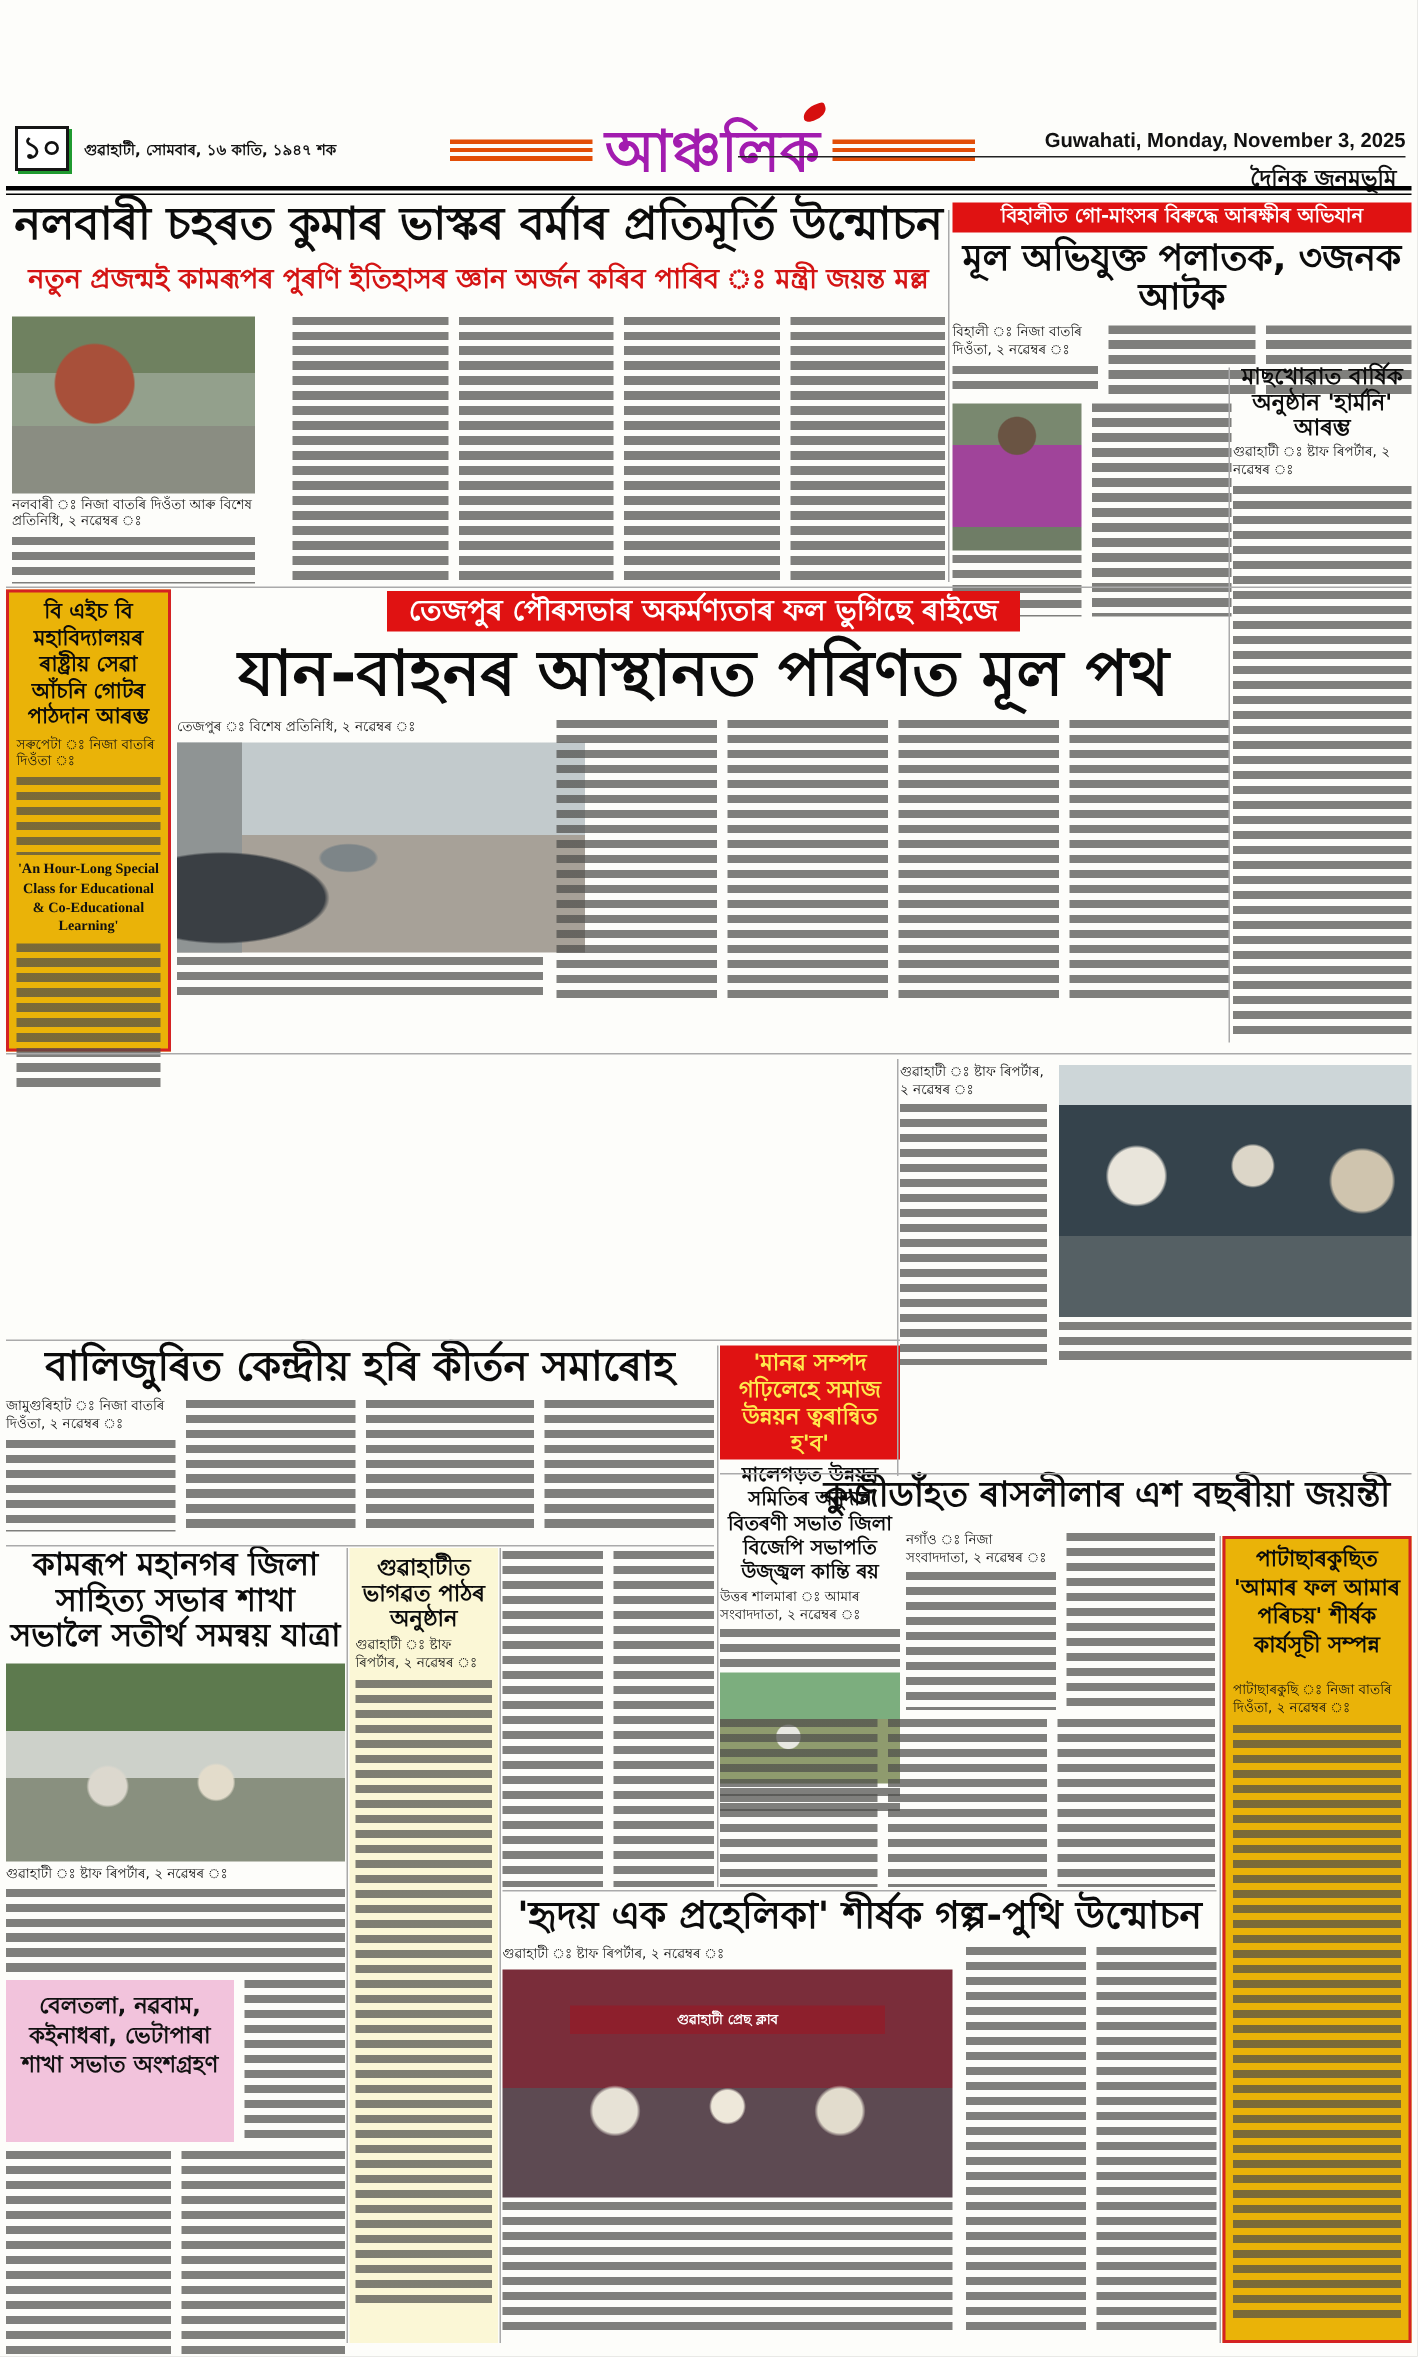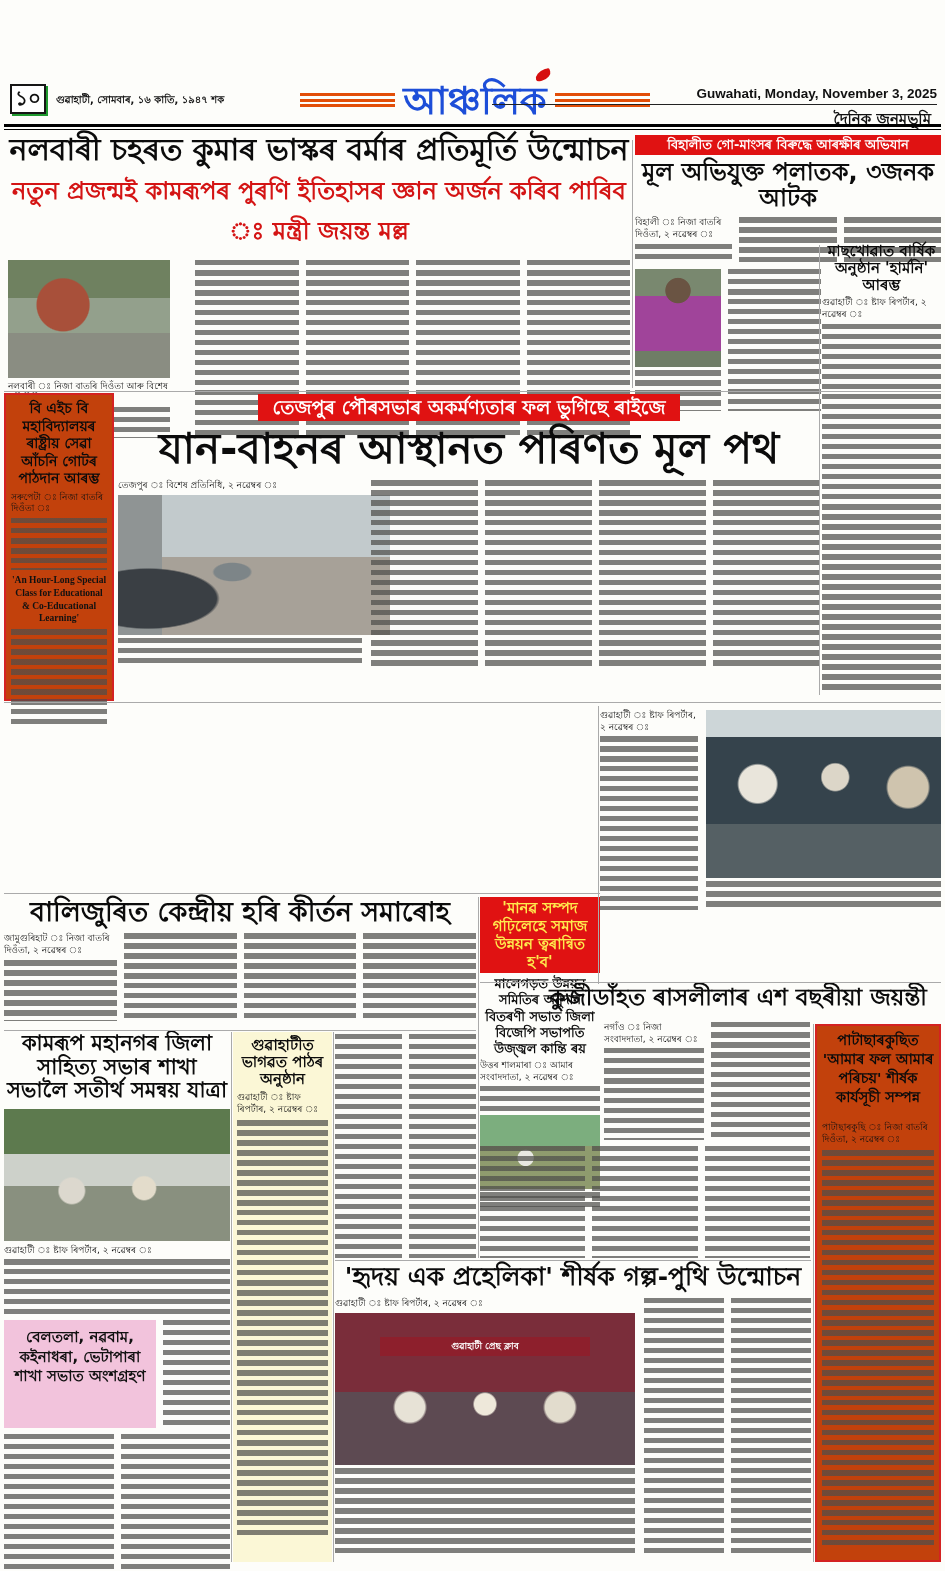--- a/index.html
+++ b/index.html
@@ -6,41 +6,41 @@
 html,body{background:#d9d9d6}
 .page{position:relative;width:945px;height:1571px;margin:0 auto;background:#fdfdfa;
       font-family:"DejaVu Sans","Liberation Sans",sans-serif;color:#111;overflow:hidden}
 .abs{position:absolute}
 
 .pgno{position:absolute;left:10px;top:84px;width:36px;height:30px;border:2px solid #161616;
       box-shadow:2px 2px 0 #1f9a2f;font-size:20px;font-weight:bold;display:flex;align-items:center;justify-content:center;background:#fff}
 .asdate{position:absolute;left:56px;top:92px;font-size:10px;font-weight:bold}
 .mast{position:absolute;left:300px;top:78px;width:350px;height:46px;display:flex;align-items:center;gap:8px}
 .mast-line{flex:1;height:16px;background:repeating-linear-gradient(to bottom,#e24e08 0 3px,transparent 3px 5.6px)}
-.mast-title{font-size:38px;font-weight:bold;color:#1d4ed8;line-height:1;position:relative;white-space:nowrap}
+.mast-title{font-size:38px;font-weight:bold;color:#a21caf;line-height:1;position:relative;white-space:nowrap}
 .mast-orn{position:absolute;right:-4px;top:-12px;width:16px;height:10px;background:#d60f0f;
           border-radius:80% 20% 70% 30%;transform:rotate(-18deg)}
 .endate{position:absolute;right:8px;top:86px;font-size:13.5px;font-weight:bold;font-family:"Liberation Sans",sans-serif}
 .hdr-uline{position:absolute;right:8px;top:104px;left:492px;height:1px;background:#222}
 .papname{position:absolute;right:14px;top:107px;font-size:15px;font-weight:bold}
 .dblrule{position:absolute;left:4px;right:4px;top:124px;height:6px;border-top:3px solid #000;border-bottom:1px solid #000}
 
 .hl{font-weight:bold;text-align:center;line-height:1.12;color:#0b0b0b}
 .kick{background:#e01212;color:#fff;font-weight:bold;text-align:center;line-height:1.2}
 .sub{color:#d41414;font-weight:bold;text-align:center}
 .dl{font-size:9px;font-weight:normal;line-height:1.3}
 .fk{background:repeating-linear-gradient(to bottom,#4e4e4b 0 5.5px,transparent 5.5px 10px);opacity:.72}
 .cols{display:flex;gap:7px}
 .cols>*{flex:1}
 .col{display:flex;flex-direction:column;gap:3px}
 .col .fk{flex:1}
 .ph{position:relative;overflow:hidden;background:#9aa49a}
 .vline{position:absolute;width:1px;background:#aaa}
 .hline{position:absolute;height:1px;background:#aaa}
-.redbox{border:2px solid #d42222;background:#c2410c;padding:5px 5px}
+.redbox{border:2px solid #d42222;background:#eab308;padding:5px 5px}
 .pinkbox{background:#f2c3dc;color:#111;font-weight:bold;text-align:center;line-height:1.3;padding:8px 4px}
 .ylwbox{background:#fbf7d6;padding:5px 4px}
 .banner{position:absolute;left:15%;right:15%;top:16%;background:#8d1f2c;color:#fff;font-size:9px;
         font-weight:bold;text-align:center;padding:2px 0}
 </style>
 </head>
 <body>
 
 <div class="page">
 
@@ -55,21 +55,21 @@
     </div>
     <div class="mast-line"></div>
   </div>
   <div class="endate">Guwahati, Monday, November 3, 2025</div>
   <div class="hdr-uline"></div>
   <div class="papname">দৈনিক জনমভূমি</div>
   <div class="dblrule"></div>
 
   <div class="abs" style="left:8px;top:133px;width:622px;height:256px">
     <div class="hl" style="font-size:30px">নলবাৰী চহৰত কুমাৰ ভাস্কৰ বৰ্মাৰ প্ৰতিমূৰ্তি উন্মোচন</div>
-    <div class="sub" style="font-size:24px;margin-top:5px">নতুন প্ৰজন্মই কামৰূপৰ পুৰণি ইতিহাসৰ জ্ঞান অৰ্জন কৰিব পাৰিব ঃ মন্ত্ৰী জয়ন্ত মল্ল</div>
+    <div class="sub" style="font-size:18px;margin-top:5px">নতুন প্ৰজন্মই কামৰূপৰ পুৰণি ইতিহাসৰ জ্ঞান অৰ্জন কৰিব পাৰিব ঃ মন্ত্ৰী জয়ন্ত মল্ল</div>
     <div style="display:flex;gap:25px;margin-top:8px;height:178px">
       <div class="col" style="width:162px;flex:none">
         <div class="ph" style="width:162px;height:118px;background:
              radial-gradient(circle at 34% 38%, #a8503a 0 20%, transparent 21%),
              linear-gradient(to bottom,#6f8160 0 32%, #93a08c 32% 62%, #8a8d82 62%)"></div>
         <div class="dl">নলবাৰী ঃ নিজা বাতৰি দিওঁতা আৰু বিশেষ প্ৰতিনিধি, ২ নৱেম্বৰ ঃ</div>
         <div class="fk"></div>
       </div>
       <div class="cols" style="flex:1">
         <div class="fk"></div>

